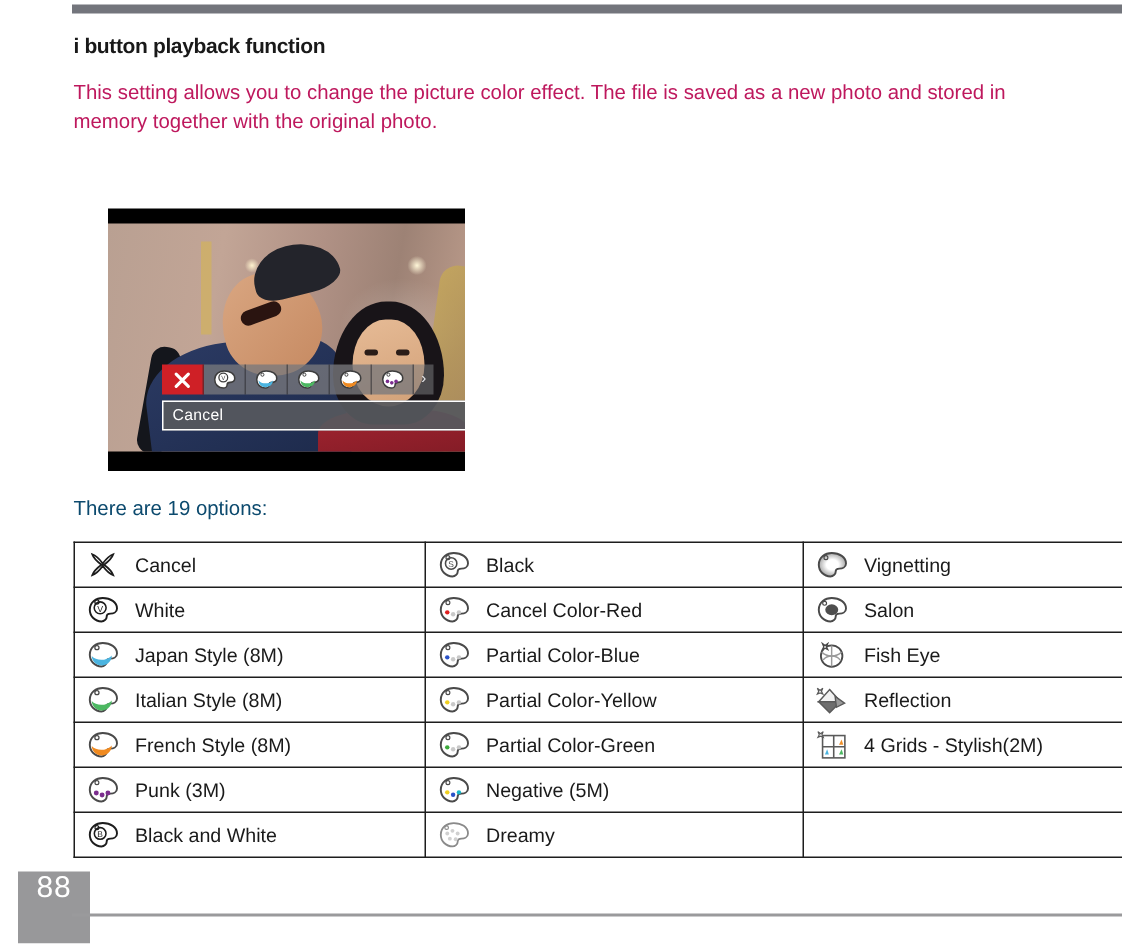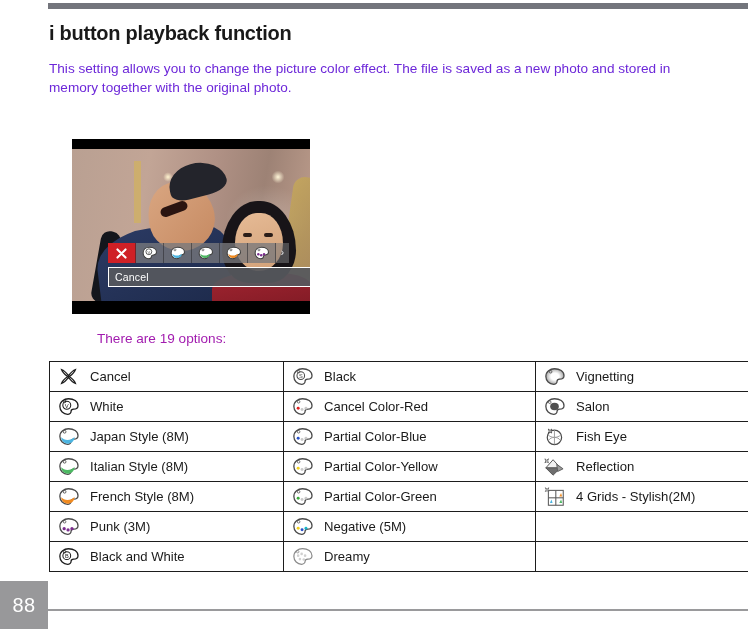--- a/index.html
+++ b/index.html
@@ -28,32 +28,32 @@
 
   
   #content {
     position: absolute;
     left: 49px;
     top: 22px;
     width: 690px;
   }
 
   h1#page-heading {
-    font-size: 20px;
+    font-size: 14px;
     font-weight: bold;
     letter-spacing: -0.25px;
     margin: 0 0 14px 0;
     color: #191919;
   }
 
   p.body-text {
     font-size: 13.6px;
     line-height: 19px;
     margin: 0 0 10px 0;
-    color: #6d28d9;
+    color: #be185d;
     max-width: 652px;
   }
 
   .inline-i-button {
     display: inline-block;
     width: 15px;
     height: 15px;
     border: 1.2px solid #1f1f1f;
     border-radius: 50%;
     line-height: 14px;
@@ -227,22 +227,21 @@
     padding-left: 6px;
     letter-spacing: .2px;
   }
 
   
   #options-lead {
     position: absolute;
     left: 49px;
     top: 331px;
     font-size: 13.6px;
-    color: #a21caf;
-    margin-left: 48px;
+    color: #0c4a6e;
   }
 
   
   #options-table {
     position: absolute;
     left: 49px;
     top: 361px;
     width: 684px;
     border-collapse: collapse;
     table-layout: fixed;
@@ -271,27 +270,26 @@
   }
   .cell-label {
     font-size: 13.1px;
     color: #1a1a1a;
     white-space: nowrap;
   }
 
   
   #page-number-block {
     position: absolute;
-    left: 0;
+    left: 12px;
     top: 581px;
     width: 48px;
     height: 48px;
     background: #98989a;
     display: flex;
-    align-items: center;
     justify-content: center;
   }
   #page-number-block span {
     color: #ffffff;
     font-size: 20px;
     letter-spacing: .5px;
   }
   #footer-rule {
     position: absolute;
     left: 48px;

